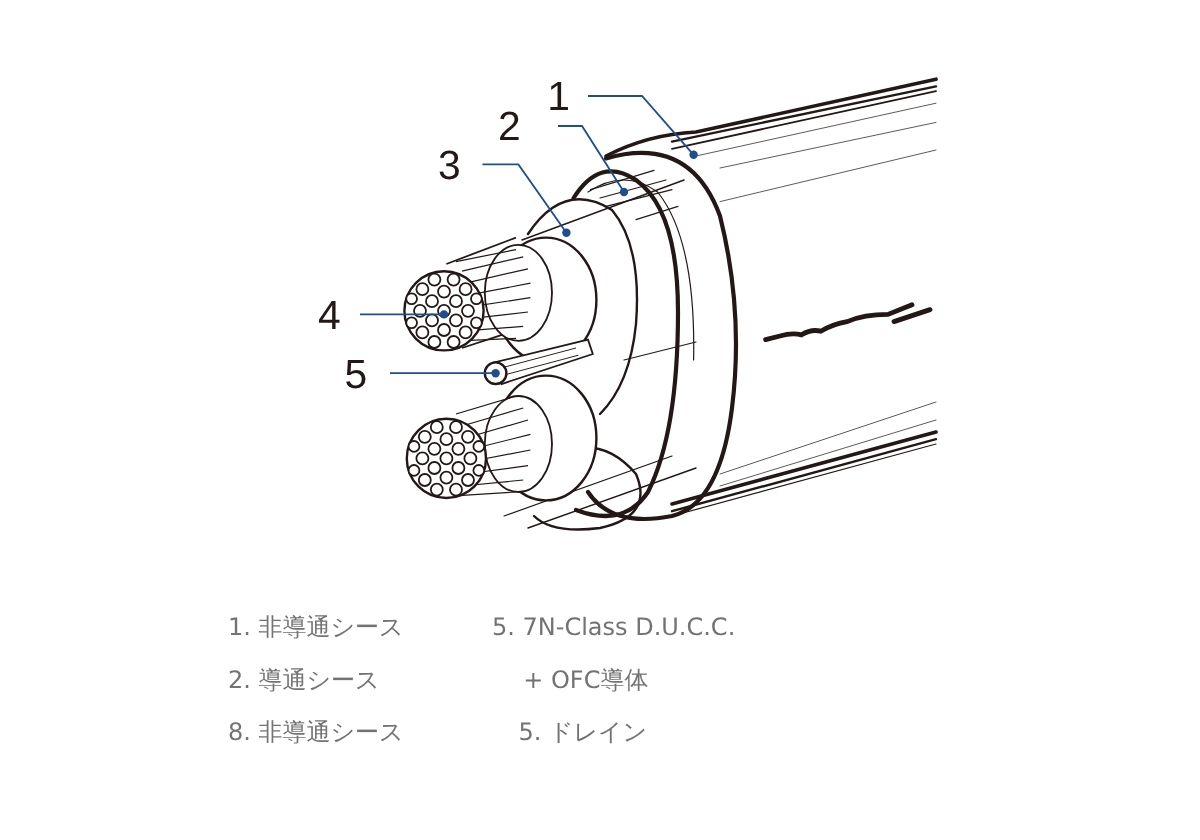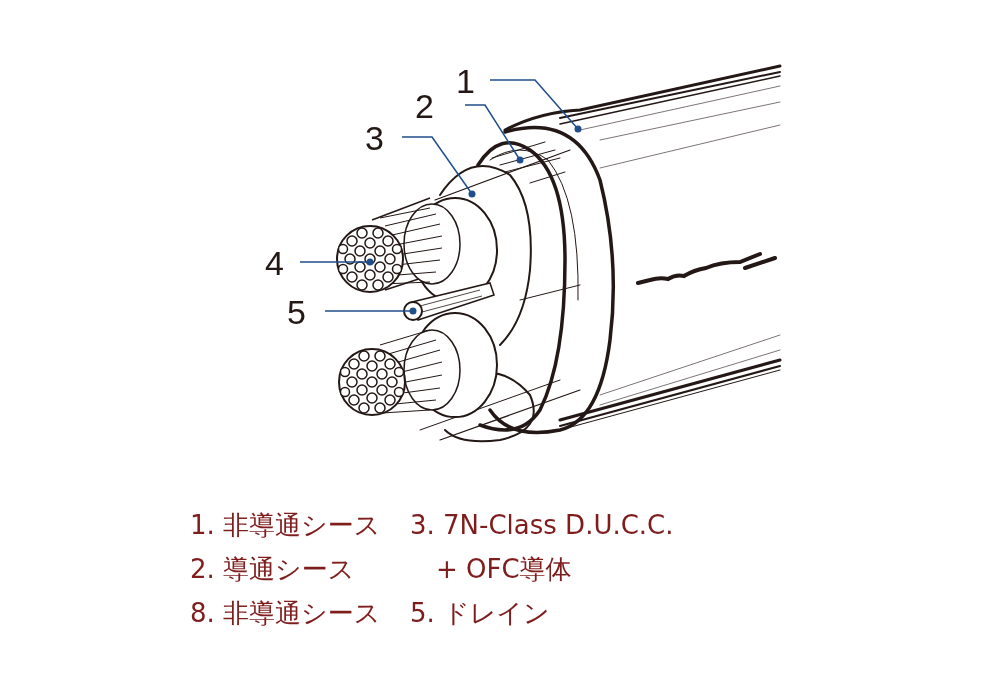--- a/index.html
+++ b/index.html
@@ -1,19 +1,19 @@
 <!DOCTYPE html>
 <html><head>
   <meta charset="utf-8">
   <style>
     html, body { margin: 0; padding: 0; background: #ffffff; }
     body { width: 1000px; height: 700px; position: relative; overflow: hidden; font-family: "DejaVu Sans", "Liberation Sans", sans-serif; color: #231815; }
     #diagram { position: absolute; left: 0; top: 0; width: 1000px; height: 500px; }
     .callout-num { position: absolute; font-size: 34px; line-height: 1; color: #231815; font-family: "Liberation Sans", "DejaVu Sans", sans-serif; }
-    .legend { position: absolute; font-size: 26px; line-height: 1; color: #7f1d1d; white-space: nowrap; }
+    .legend { position: absolute; font-size: 20px; line-height: 1; color: #737373; white-space: nowrap; }
   </style>
 </head>
 <body>
 
 <svg id="diagram" viewBox="0 0 1000 500" xmlns="http://www.w3.org/2000/svg">
 
   <g fill="none" stroke="#231815" stroke-linecap="round">
     <path d="M505 130 Q540 112 580 110 L780 66" stroke-width="3"></path>
     <path d="M560 118 L780 72" stroke-width="2"></path>
     <path d="M560 124 L780 76" stroke-width="1.5"></path>
@@ -134,16 +134,16 @@
 <span class="callout-num" style="left:456px;top:64px">1</span>
 <span class="callout-num" style="left:415px;top:89px">2</span>
 <span class="callout-num" style="left:365px;top:121px">3</span>
 <span class="callout-num" style="left:265px;top:246px">4</span>
 <span class="callout-num" style="left:287px;top:295px">5</span>
 
 <div>
   <span class="legend" style="left:190px;top:512px">1. 非導通シース</span>
   <span class="legend" style="left:190px;top:556px">2. 導通シース</span>
   <span class="legend" style="left:190px;top:600px">8. 非導通シース</span>
-  <span class="legend" style="left:410px;top:512px">3. 7N-Class D.U.C.C.</span>
+  <span class="legend" style="left:410px;top:512px">5. 7N-Class D.U.C.C.</span>
   <span class="legend" style="left:436px;top:556px">+ OFC導体</span>
-  <span class="legend" style="left:410px;top:600px">5. ドレイン</span>
+  <span class="legend" style="left:432px;top:600px">5. ドレイン</span>
 </div>
 
 </body></html>

